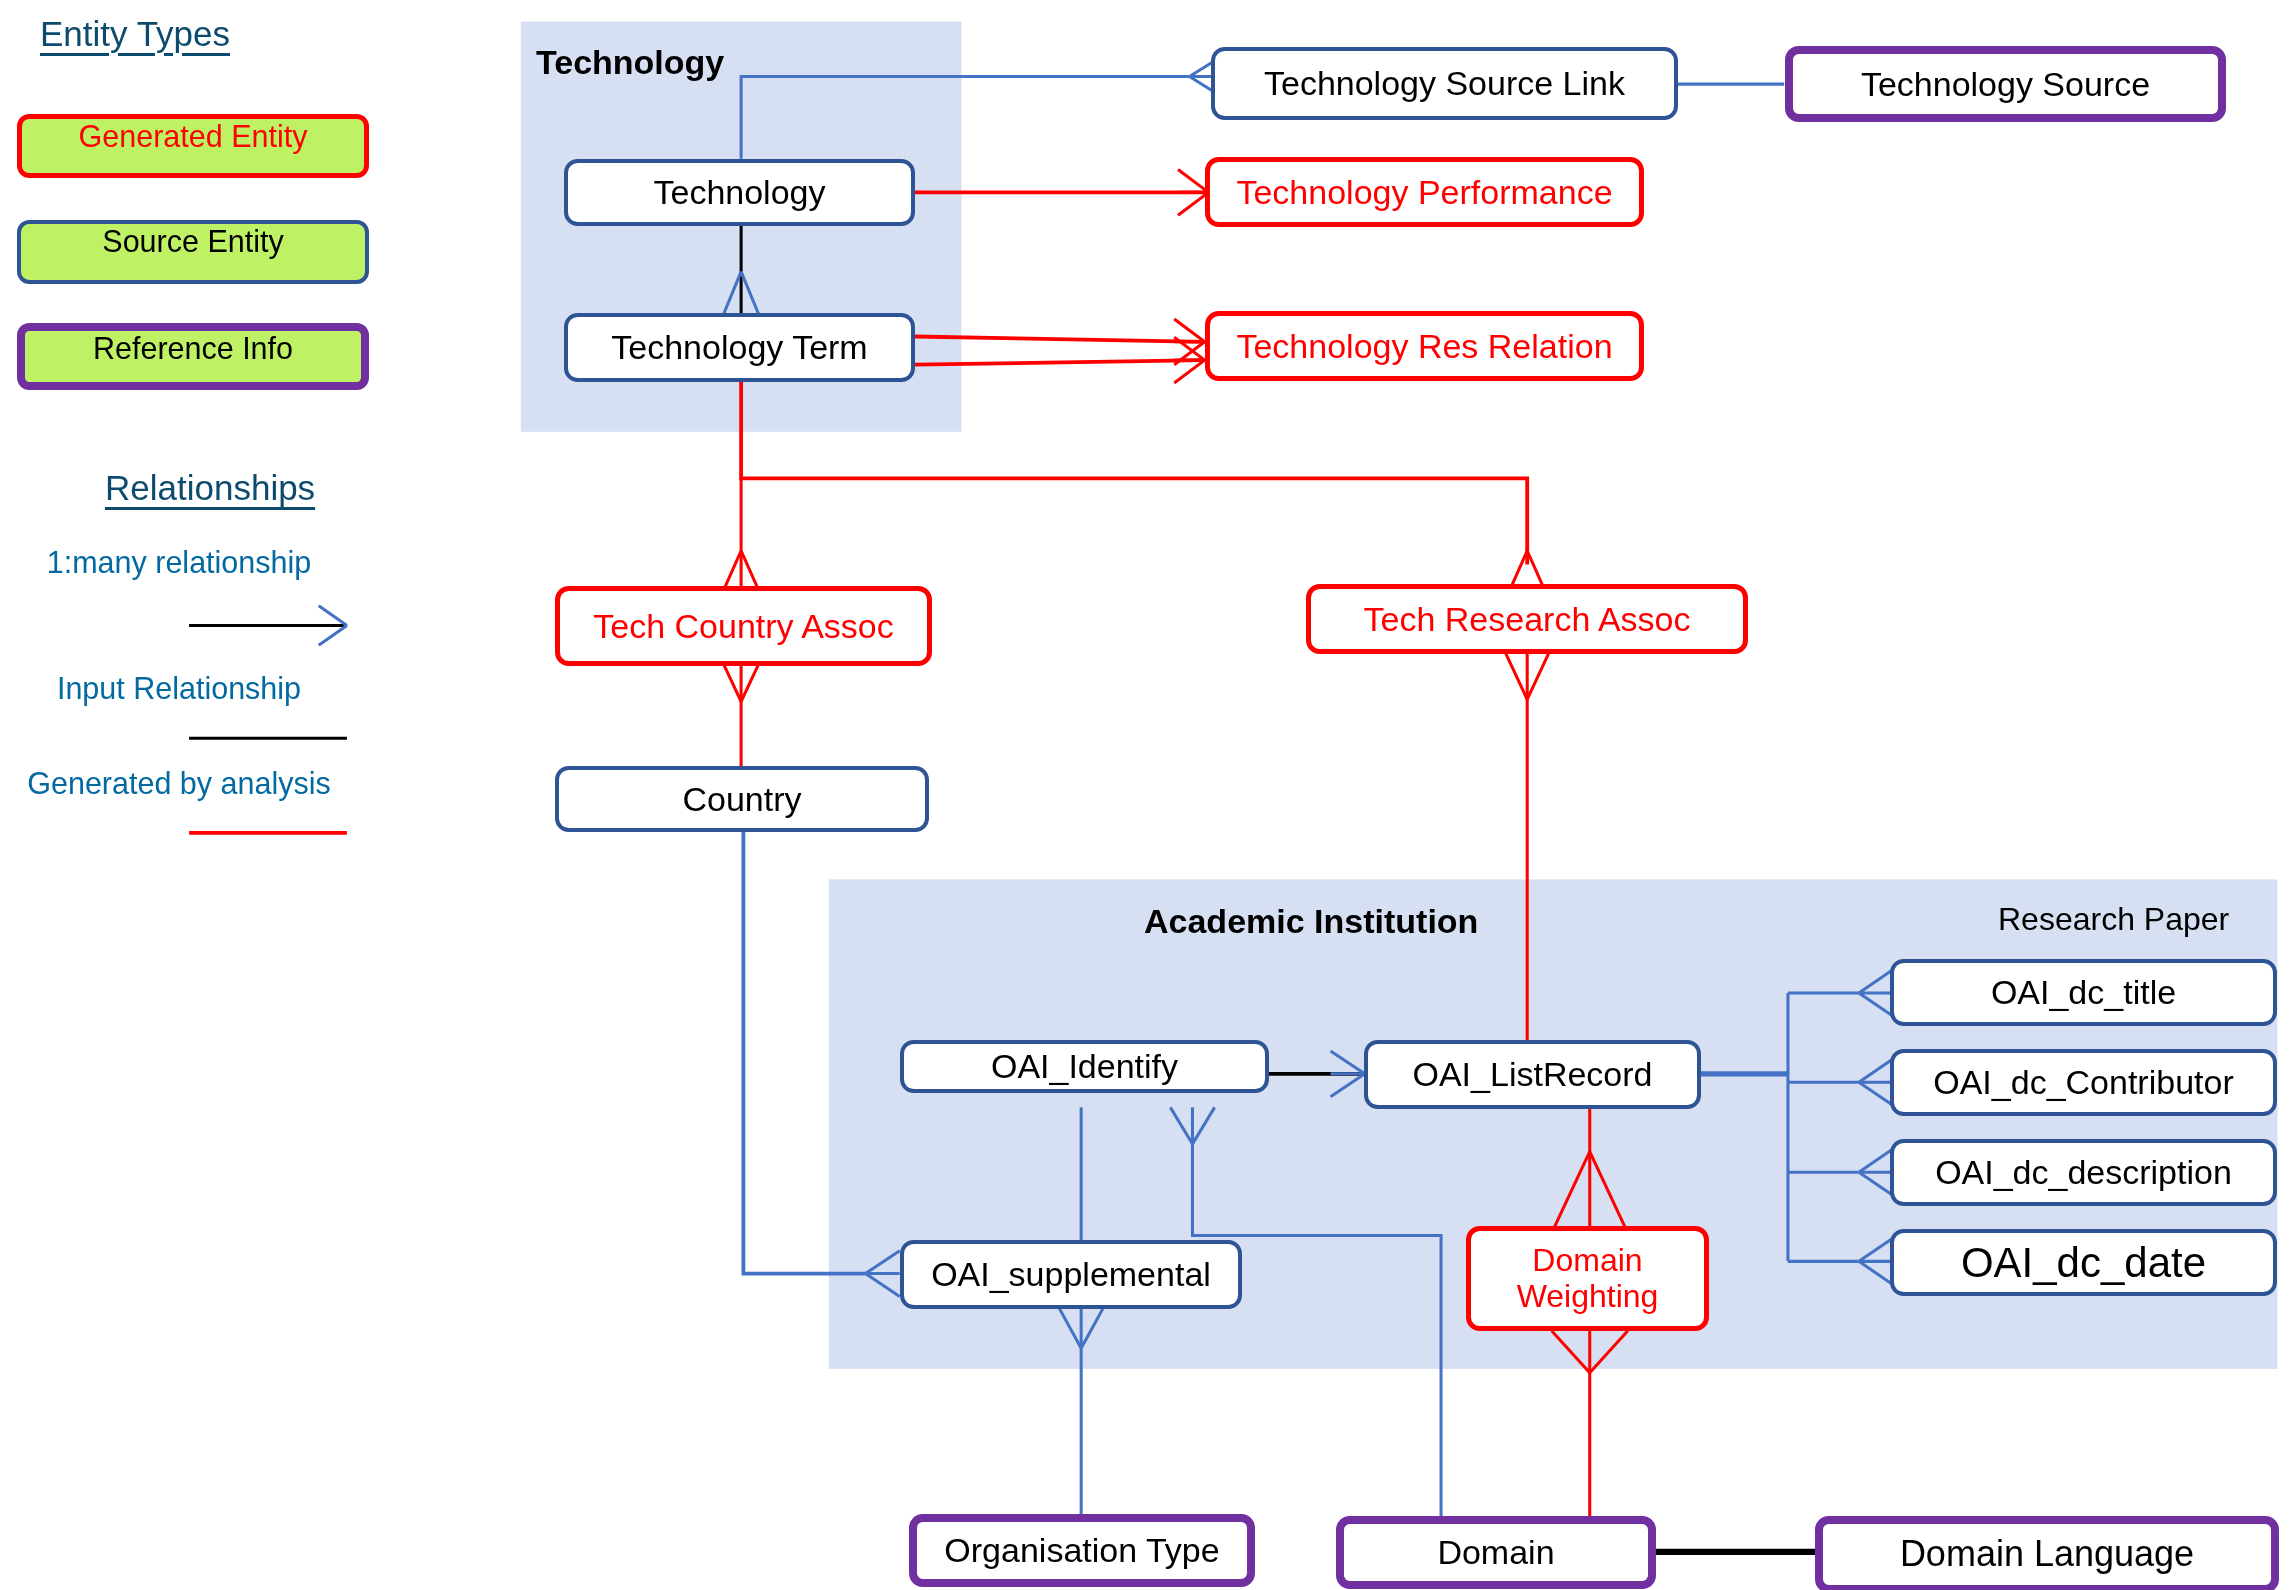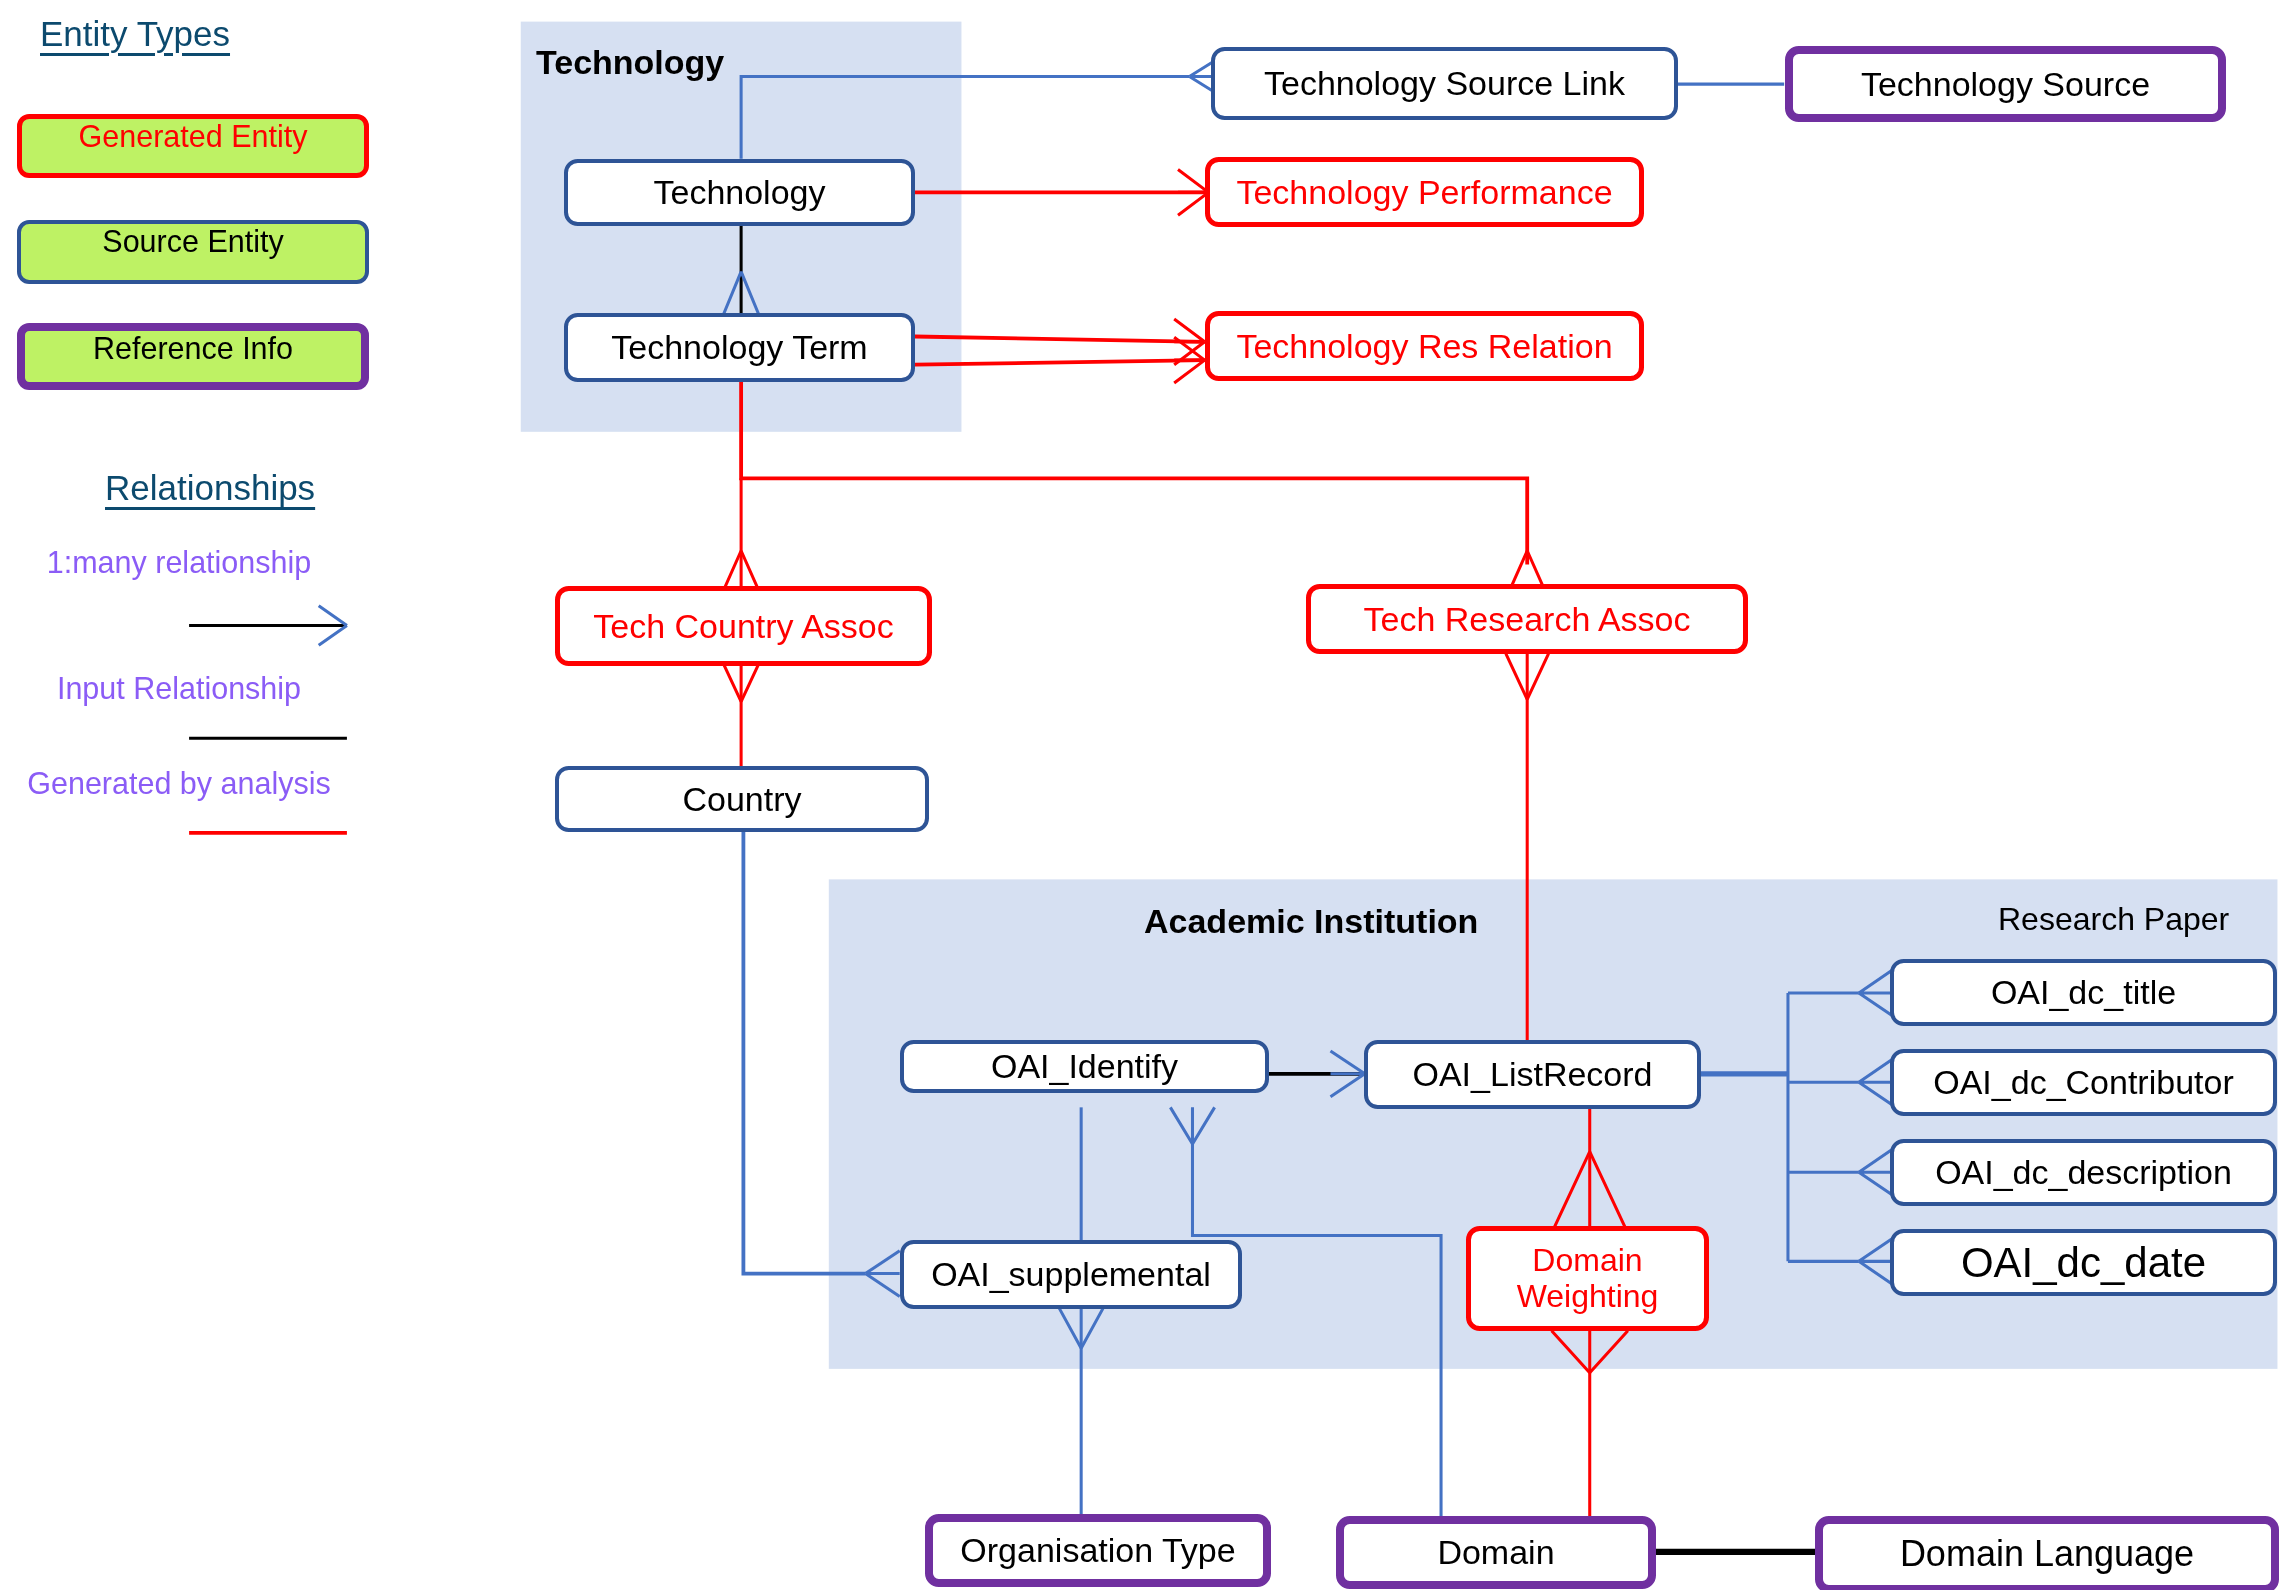--- a/index.html
+++ b/index.html
@@ -9,21 +9,21 @@
   svg.layer{position:absolute;left:0;top:0;width:2295px;height:1591px;}
   .node{position:absolute;box-sizing:border-box;display:flex;align-items:center;
         justify-content:center;text-align:center;background:#ffffff;
         border-radius:13.7px;line-height:1.12;}
   .n-src{border:4.6px solid #2E5496;color:#000000;}
   .n-gen{border:5.3px solid #FF0000;color:#FF0000;}
   .n-ref{border:8.4px solid #7030A0;color:#000000;}
   .grp-label{position:absolute;color:#000000;}
   .legend-title{position:absolute;color:#0c4a6e;text-decoration:underline;
         text-underline-offset:6.9px;text-decoration-thickness:3.1px;}
-  .legend-cap{position:absolute;color:#8b5cf6;text-align:center;}
+  .legend-cap{position:absolute;color:#0369a1;text-align:center;}
   .lg-box{position:absolute;box-sizing:border-box;display:flex;align-items:flex-start;
         justify-content:center;background:#bef264;border-radius:12.2px;}
 </style>
 </head>
 <body>
 
 <div id="stage">
 
   <svg class="layer" viewBox="0 0 3010 2086">
     <defs></defs>
@@ -191,21 +191,21 @@
   </div>
 
   <div class="node n-src" style="left:1890px;top:1139px;width:387px;height:67px;font-size:34px;">
     <span>OAI_dc_description</span>
   </div>
 
   <div class="node n-src" style="left:1890px;top:1229px;width:387px;height:67px;font-size:42px;">
     <span>OAI_dc_date</span>
   </div>
 
-  <div class="node n-ref" style="left:909px;top:1514px;width:346px;height:73px;font-size:34px;margin-left:16px;">
+  <div class="node n-ref" style="left:909px;top:1514px;width:346px;height:73px;font-size:34px;">
     <span>Organisation Type</span>
   </div>
 
   <div class="node n-ref" style="left:1336px;top:1516px;width:320px;height:73px;font-size:34px;">
     <span>Domain</span>
   </div>
 
   <div class="node n-ref" style="left:1815px;top:1516px;width:464px;height:77px;font-size:36px;">
     <span>Domain Language</span>
   </div>

